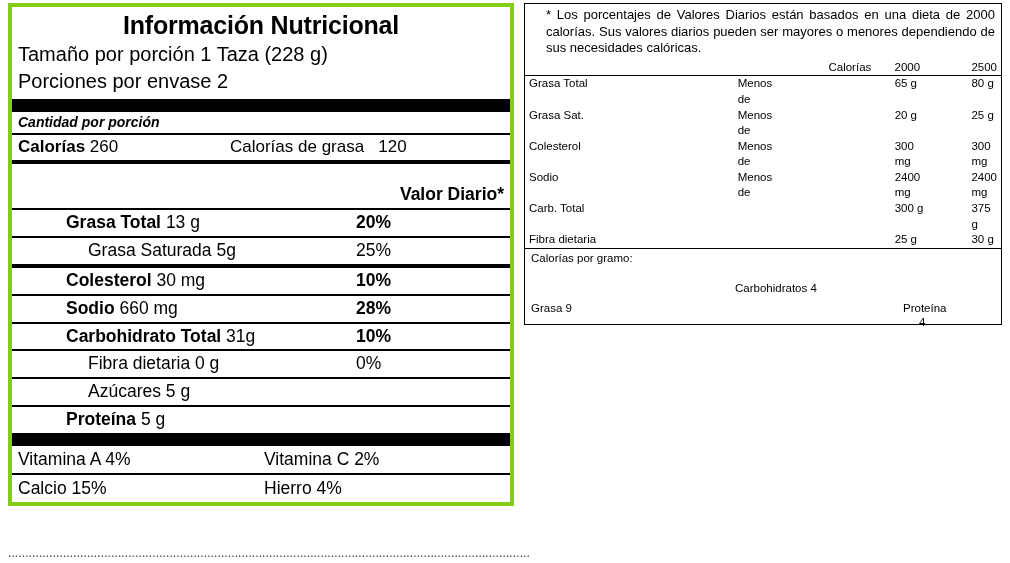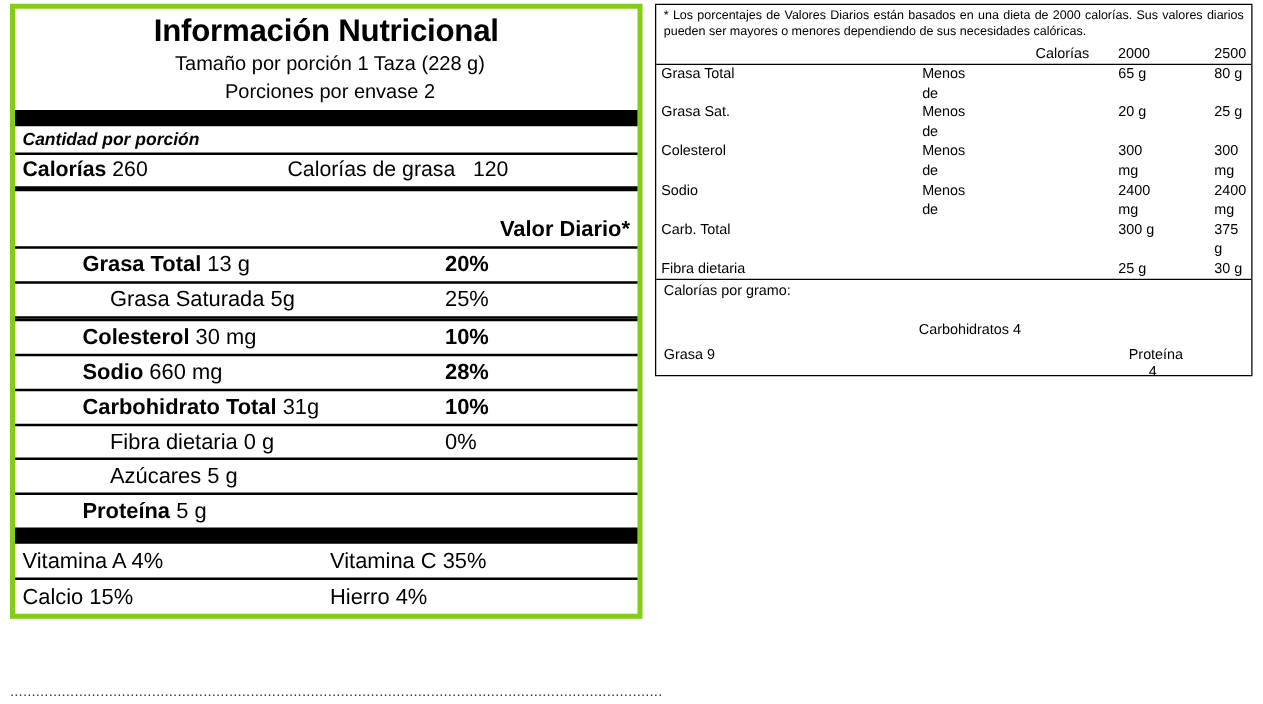--- a/index.html
+++ b/index.html
@@ -47,24 +47,23 @@
   
   .nf-title {
     text-align: center;
     font-size: 25px;
     font-weight: bold;
     letter-spacing: -0.2px;
     padding: 4px 0 2px 0;
     line-height: 1.12;
   }
   .nf-serving {
-    font-size: 16px;
+    font-size: 20px;
     padding: 0 0 0 6px;
     line-height: 1.35;
-    text-align: center;
   }
   .nf-serving div { white-space: nowrap; }
 
   .rule-thick {
     height: 13px;
     background: #000;
     margin: 4px 0 0 0;
   }
   .rule-thin {
     height: 2px;
@@ -126,24 +125,25 @@
   .vit-row {
     display: flex;
     font-size: 17.5px;
     padding: 3px 6px 3px 6px;
   }
   .vit-row .c1 { width: 246px; white-space: nowrap; }
   .vit-row .c2 { white-space: nowrap; }
 
   
   .footnote {
-    font-size: 10px;
+    font-size: 13px;
     line-height: 1.28;
     text-align: justify;
     padding: 3px 6px 2px 6px;
+    margin-left: 15px;
   }
   .rp-rule {
     height: 1px;
     background: #000;
   }
   .rp-table {
     width: 100%;
     border-collapse: collapse;
     font-size: 11.5px;
   }
@@ -302,21 +302,21 @@
         <span class="b">Proteína</span>
         <span>5 g</span>
       </div>
       <div class="dvcol"></div>
     </div>
 
     <div class="rule-bottomband"></div>
 
     <div class="vit-row">
       <div class="c1">Vitamina A 4%</div>
-      <div class="c2">Vitamina C 35%</div>
+      <div class="c2">Vitamina C 2%</div>
     </div>
     <div class="rule-thin"></div>
 
     <div class="vit-row">
       <div class="c1">Calcio 15%</div>
       <div class="c2">Hierro 4%</div>
     </div>
 
   </div>
 

